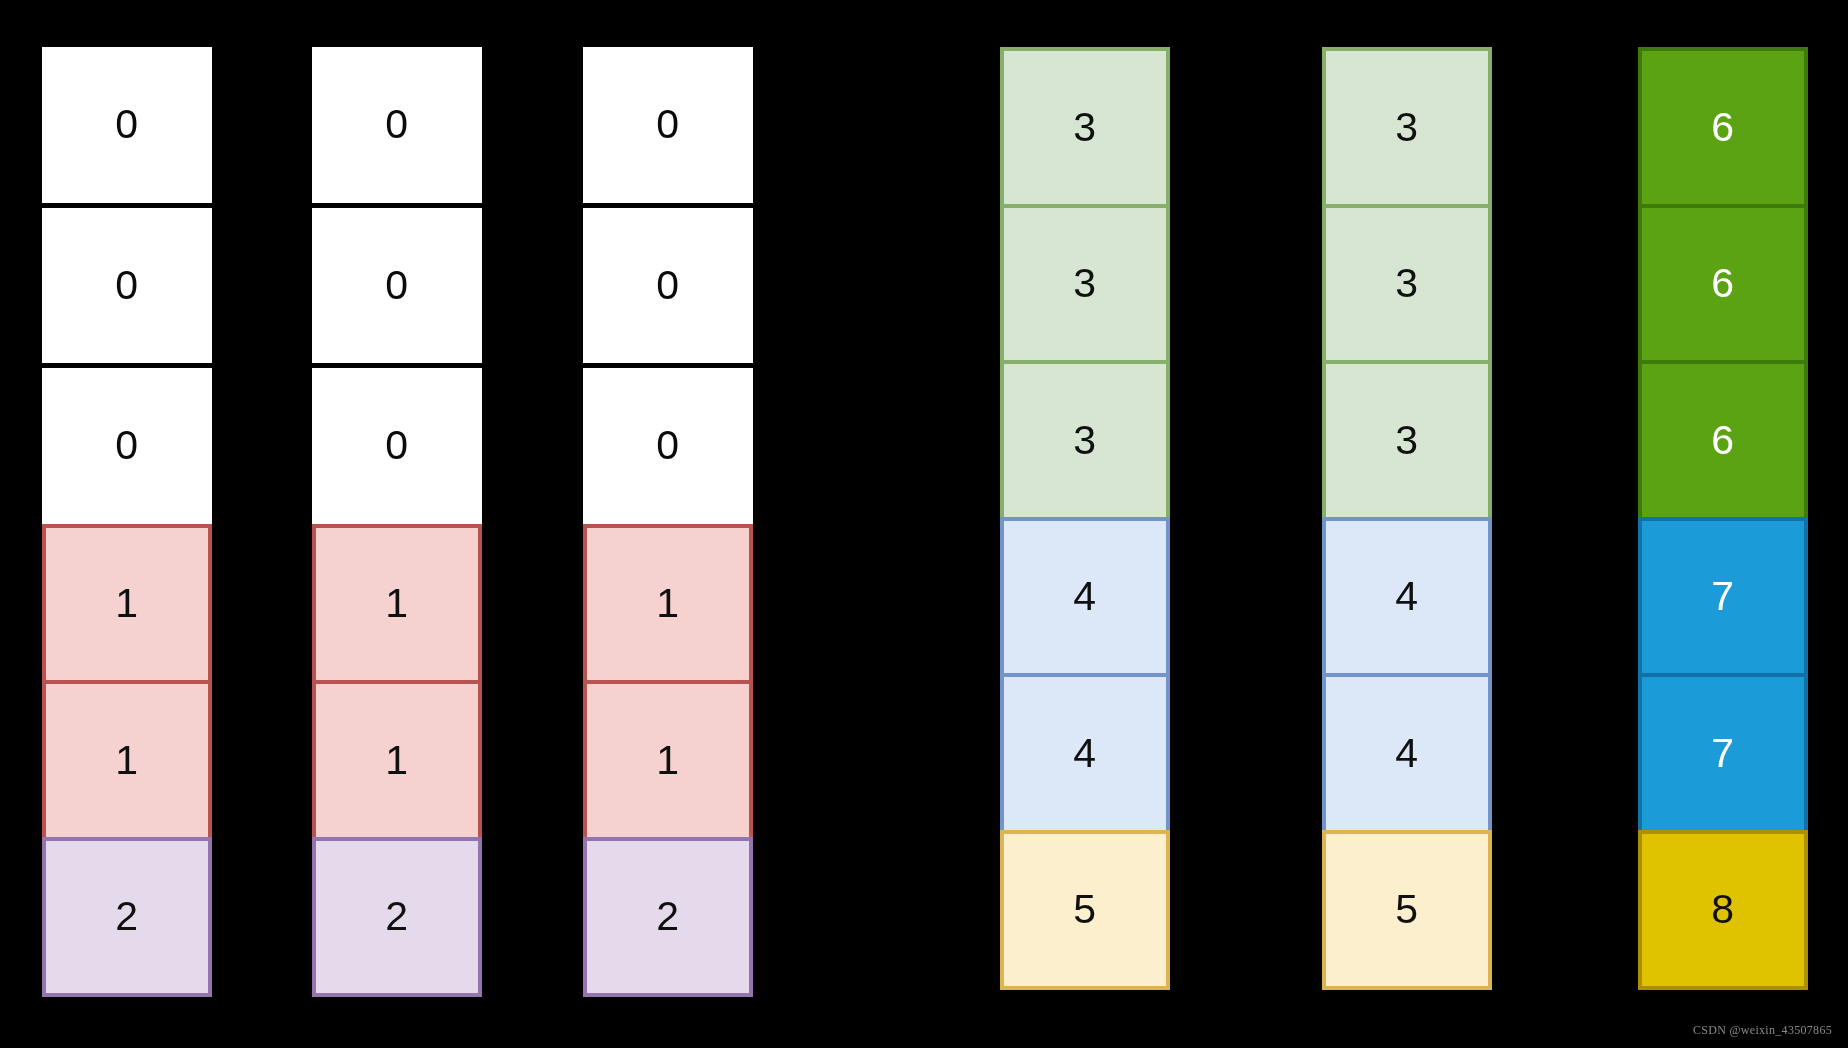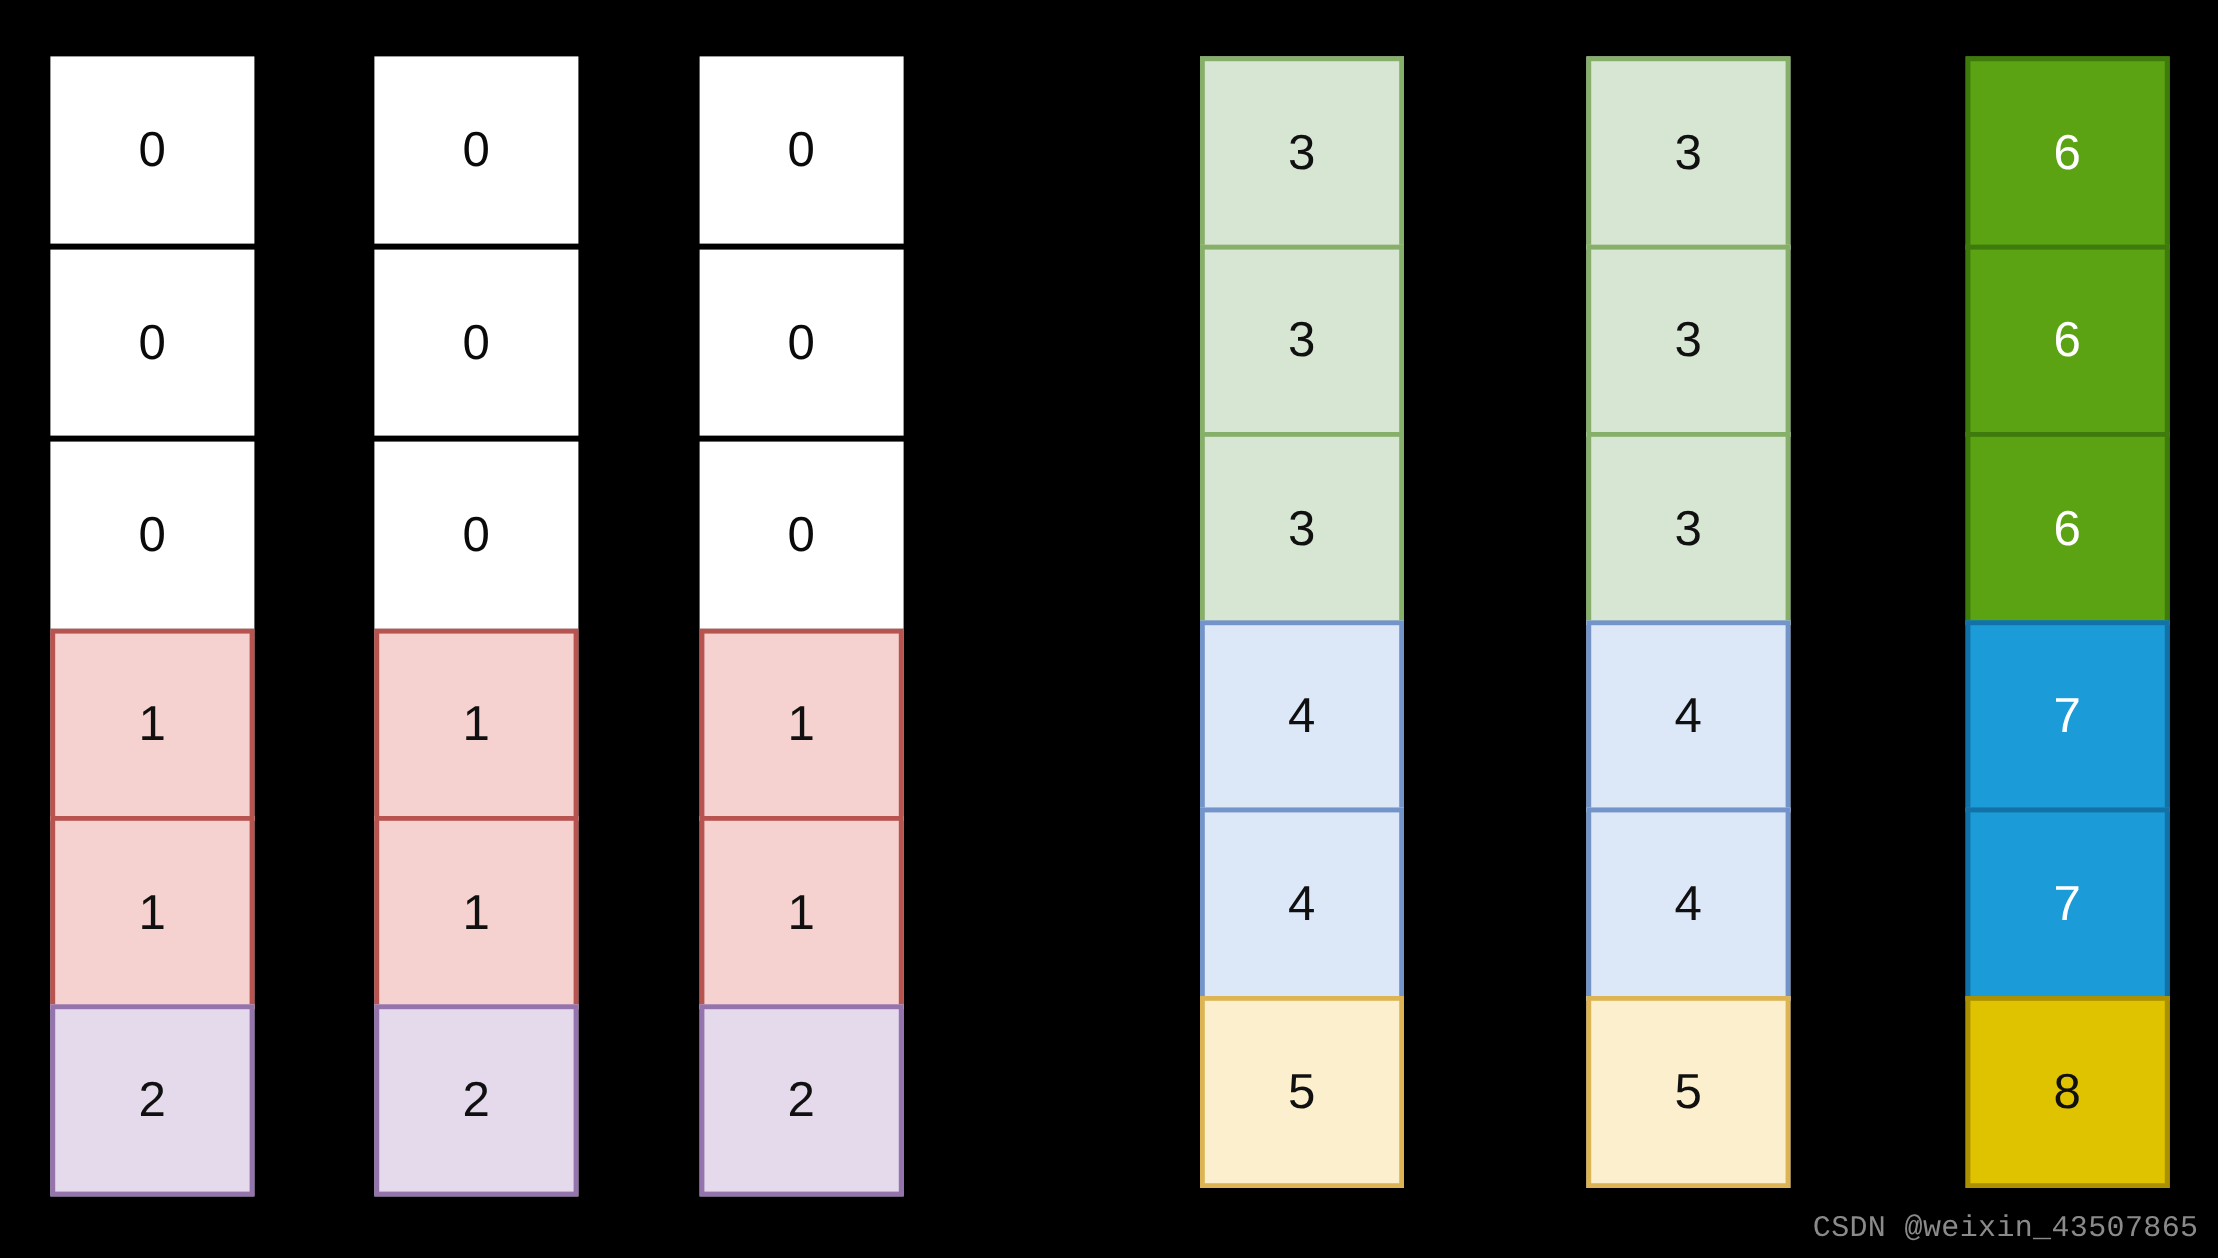--- a/index.html
+++ b/index.html
@@ -72,22 +72,22 @@
   
   .cell.deepgreen { background: #5ba312; border-color: #3e7a0c; color: #ffffff; }
   .cell.deepblue  { background: #1b9bd8; border-color: #1272a8; color: #ffffff; }
   .cell.gold      { background: #e0c300; border-color: #ab9000; color: #101010; }
 
   #watermark {
     position: absolute;
     right: 16px;
     bottom: 10px;
     color: #8a8a8a;
-    font-size: 25px;
-    font-family: Liberation Mono, monospace;
+    font-size: 12px;
+    font-family: Liberation Serif, serif;
     letter-spacing: 0.3px;
     white-space: nowrap;
   }
 </style>
 </head>
 <body style="background: rgb(0, 0, 0);">
 
 <div id="board" style="background: rgb(0, 0, 0);">
     <div class="column" style="left: 42px;">
       <div class="cell plain">0</div>

